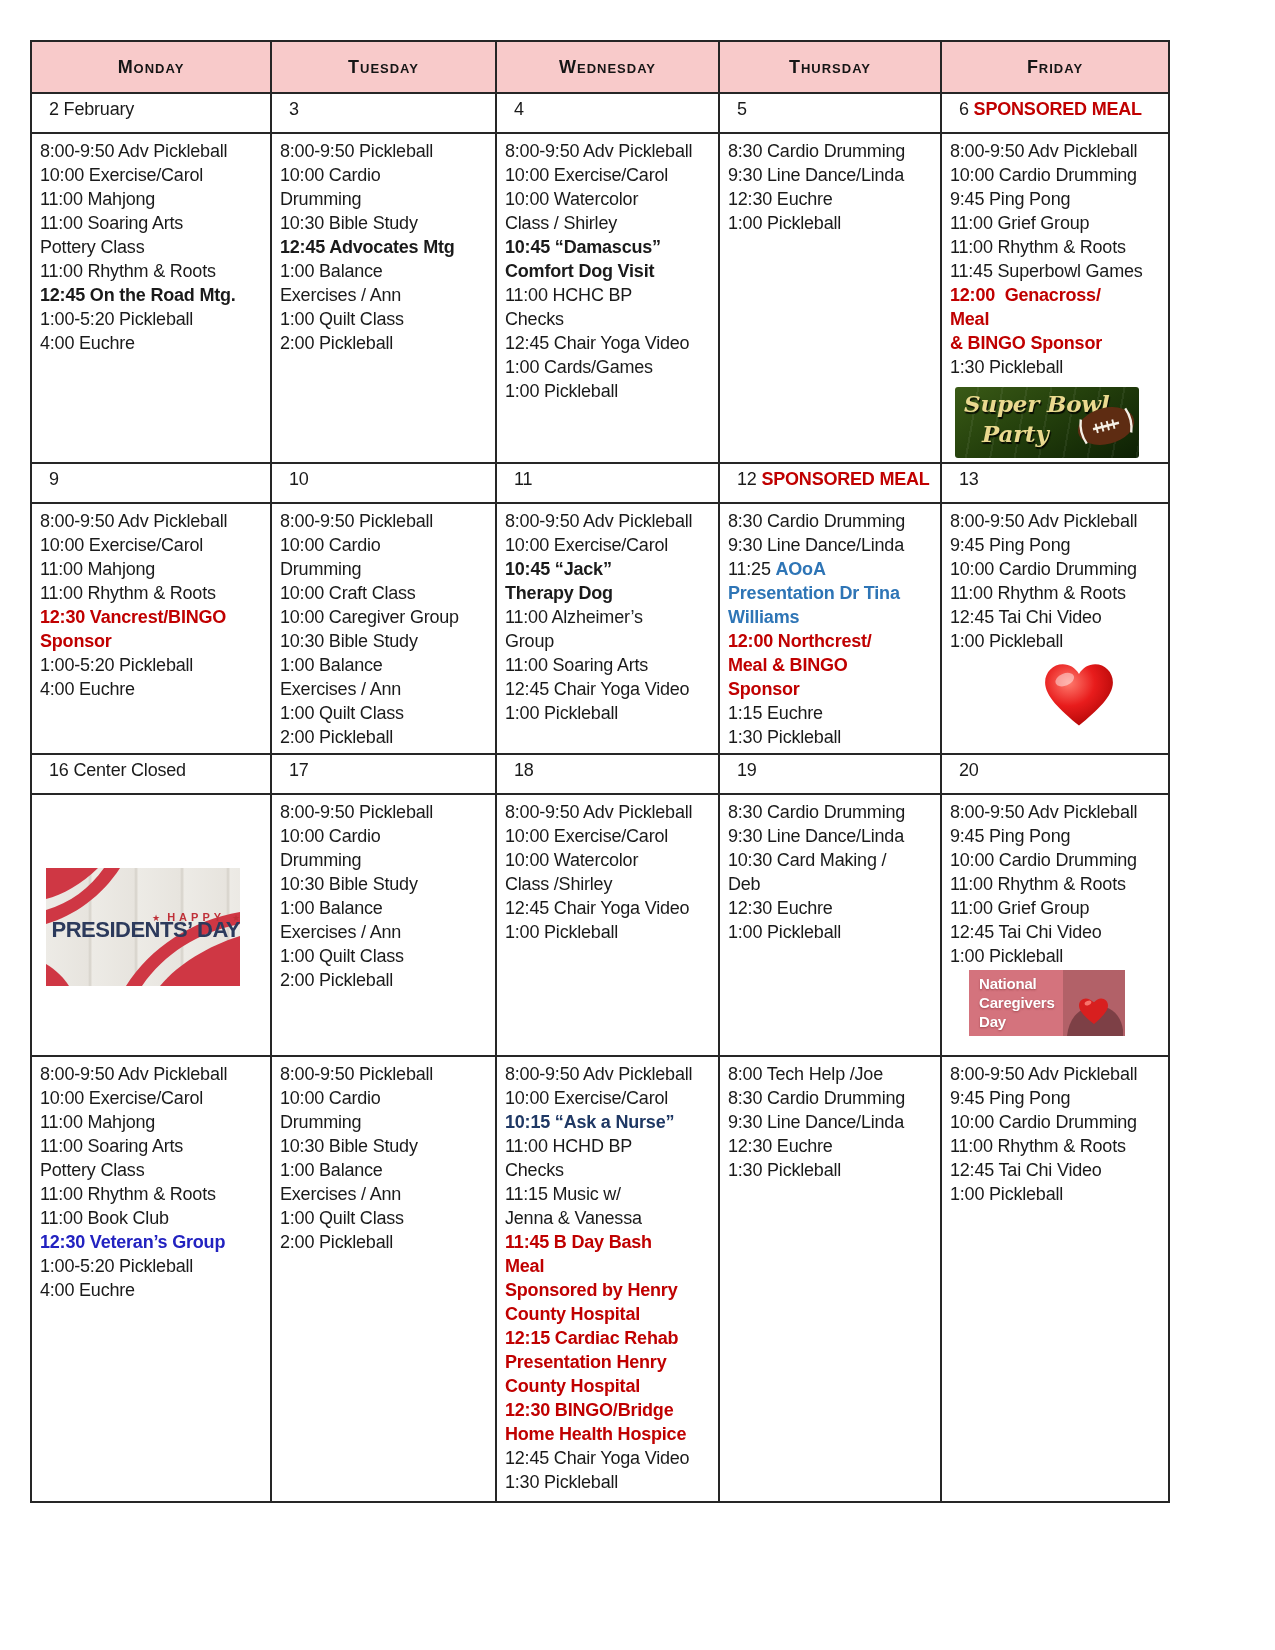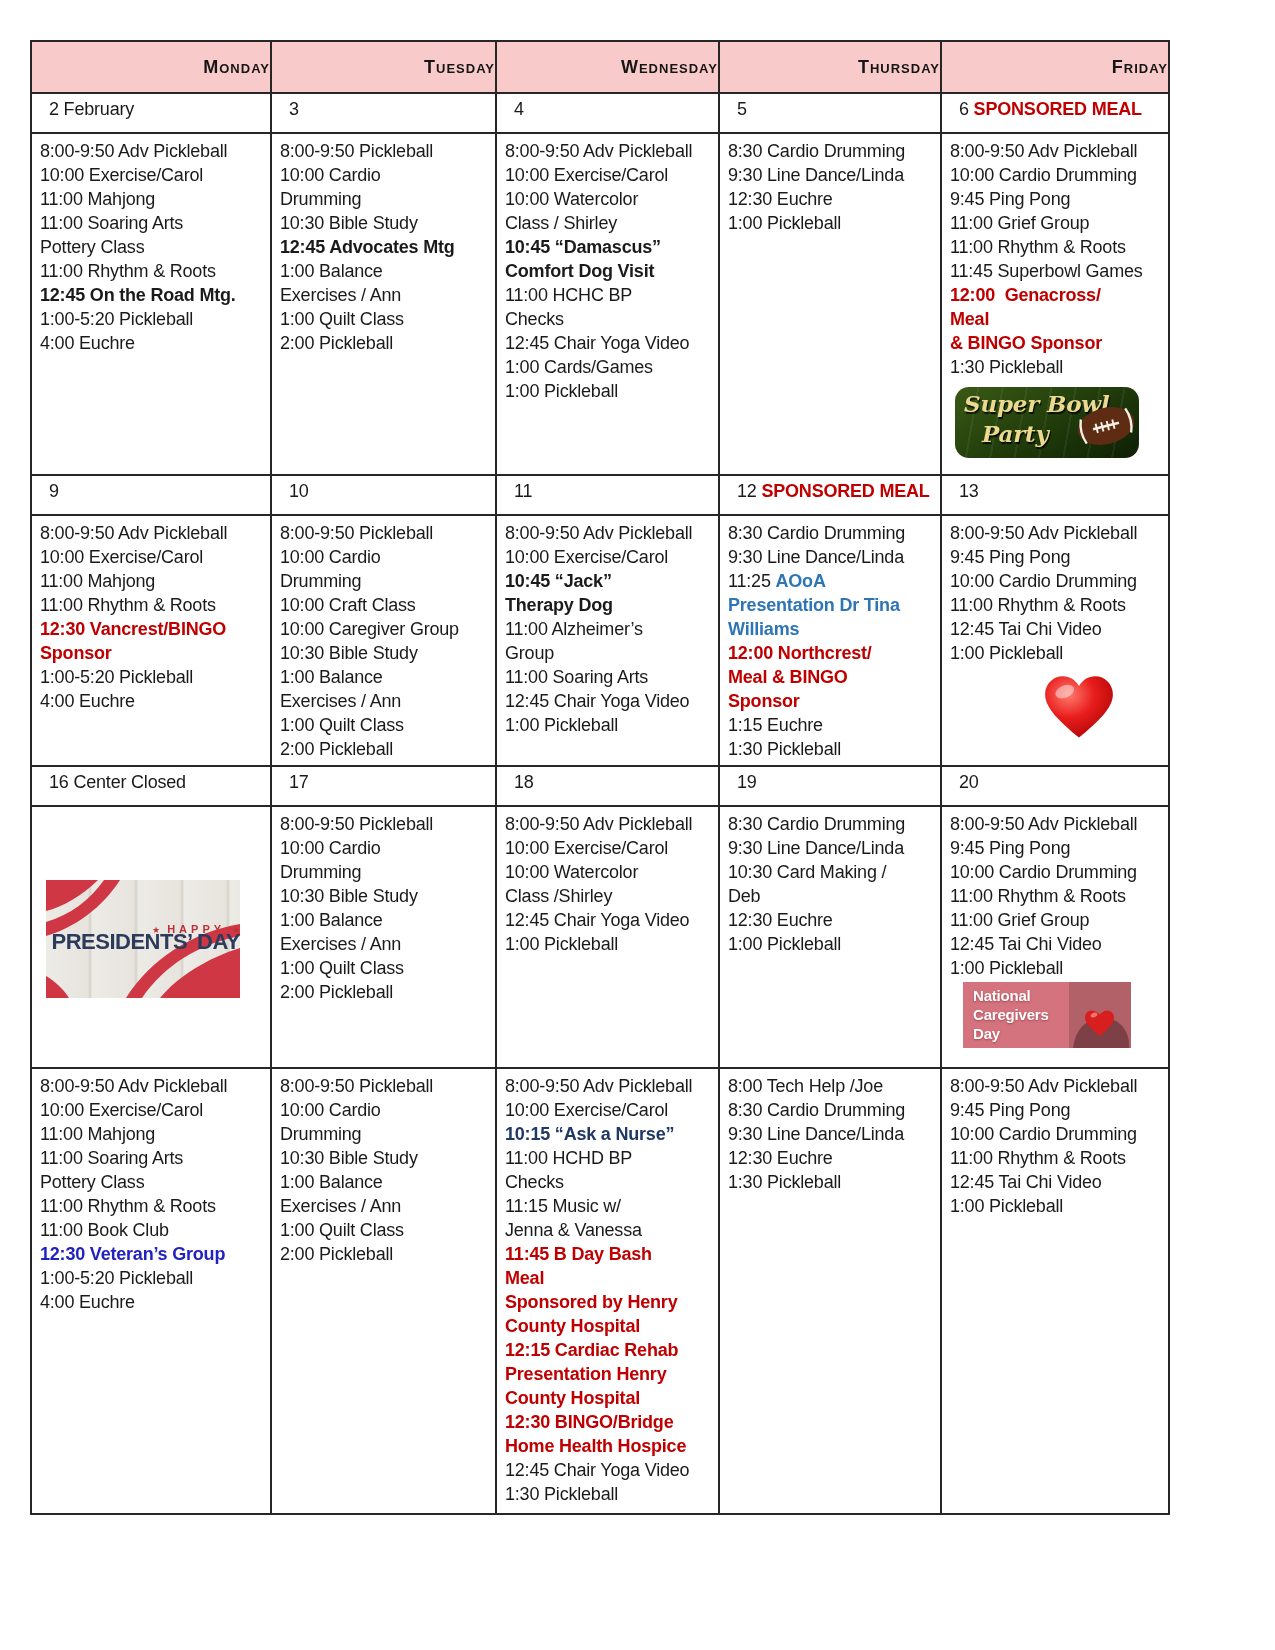--- a/index.html
+++ b/index.html
@@ -1,48 +1,48 @@
 <!DOCTYPE html>
 <html><head>
 <meta charset="utf-8">
 <style>
   *{box-sizing:border-box;margin:0;padding:0}
   html,body{background:#ffffff}
   body{width:1275px;height:1650px;font-family:"Liberation Sans","DejaVu Sans",sans-serif;color:#1a1a1a;position:relative;overflow:hidden}
   table.cal{border-collapse:collapse;table-layout:fixed;margin:40px 0 0 30px;width:1138px}
   col.c0{width:240px}col.c1{width:225px}col.c2{width:223px}col.c3{width:222px}col.c4{width:228px}
   .cal th,.cal td{border:2px solid #262626;overflow:hidden}
-  .cal thead th{height:52px;background:#f8caca;font-variant:small-caps;font-weight:700;font-size:18px;letter-spacing:1px;text-align:right;vertical-align:middle;color:#151515}
+  .cal thead th{height:52px;background:#f8caca;font-variant:small-caps;font-weight:700;font-size:18px;letter-spacing:1px;text-align:center;vertical-align:middle;color:#151515}
   tr.date-row td{height:40px;vertical-align:top;padding:5px 6px 0 17px;font-size:18px;letter-spacing:-0.2px}
   .date-badge{color:#c00000;font-weight:700}
   tr.content-row td{vertical-align:top;padding:5px 24px 4px 8px;font-size:18px;line-height:24px;letter-spacing:-0.2px}
   tr.w0 td{height:314px} tr.w1 td{height:250px} tr.w2 td{height:262px} tr.w3 td{height:446px}
   .event{white-space:pre-wrap;overflow-wrap:break-word}
   .ev-n{font-weight:400}
   .ev-b{font-weight:700}
   .ev-r{font-weight:700;color:#c00000}
   .ev-sb{font-weight:700;color:#2e75b6}
   .ev-rb{font-weight:700;color:#2222c0}
   .ev-nv{font-weight:700;color:#1f3864}
   
-  .img-superbowl{position:relative;width:184px;height:71px;margin:8px auto 12px;background:linear-gradient(150deg,#3a5a16 0%,#24400c 45%,#0d2004 100%);overflow:hidden;border-radius:14px}
+  .img-superbowl{position:relative;width:184px;height:71px;margin:8px auto 0;background:linear-gradient(150deg,#3a5a16 0%,#24400c 45%,#0d2004 100%);overflow:hidden;border-radius:3px}
   .img-superbowl:before{content:"";position:absolute;inset:0;background:repeating-linear-gradient(100deg,transparent 0 22px,rgba(255,255,255,.06) 22px 24px)}
   .sb-text{position:absolute;left:9px;top:2px;font-family:"DejaVu Serif",serif;font-style:italic;font-weight:700;color:#ead98f;font-size:23px;line-height:30px;text-shadow:1px 2px 1px rgba(0,0,0,.85)}
   .sb-line2{margin-left:18px}
   .sb-ball{position:absolute;right:2px;top:18px;width:62px;height:42px;transform:rotate(-14deg)}
   
   .img-heart{display:block;width:70px;height:66px;margin:10px 30px 0 auto}
   
   .img-presidents{position:relative;width:194px;height:118px;margin:68px auto 0;background:repeating-linear-gradient(90deg,#edebe6 0px,#e7e4de 42px,#d5d1c9 44px,#eae7e1 46px);overflow:hidden}
   .pd-rb{position:absolute;inset:0;width:100%;height:100%}
   .pd-top{position:absolute;top:37px;width:100%;text-align:right;color:#bf3038;font-size:11px;font-weight:700;letter-spacing:4px}
   .pd-star{font-size:9px;letter-spacing:0}
   .pd-main{position:absolute;top:50px;width:100%;text-align:right;color:#2c3a5c;font-size:22px;font-weight:800;letter-spacing:-0.5px}
   
-  .img-caregivers{position:relative;width:168px;height:66px;margin:2px auto 4px;background:#d4737d;overflow:hidden}
+  .img-caregivers{position:relative;width:156px;height:66px;margin:2px auto 4px;background:#d4737d;overflow:hidden}
   .cg-text{position:absolute;left:10px;top:4px;color:#fff;font-weight:700;font-size:15px;line-height:19px;text-shadow:0 1px 2px rgba(120,40,45,.55)}
   .cg-photo{position:absolute;right:0;top:0;width:62px;height:66px}
 </style>
 </head>
 <body>
 
 <table class="cal">
   <colgroup>
       <col class="c0">
       <col class="c1">

